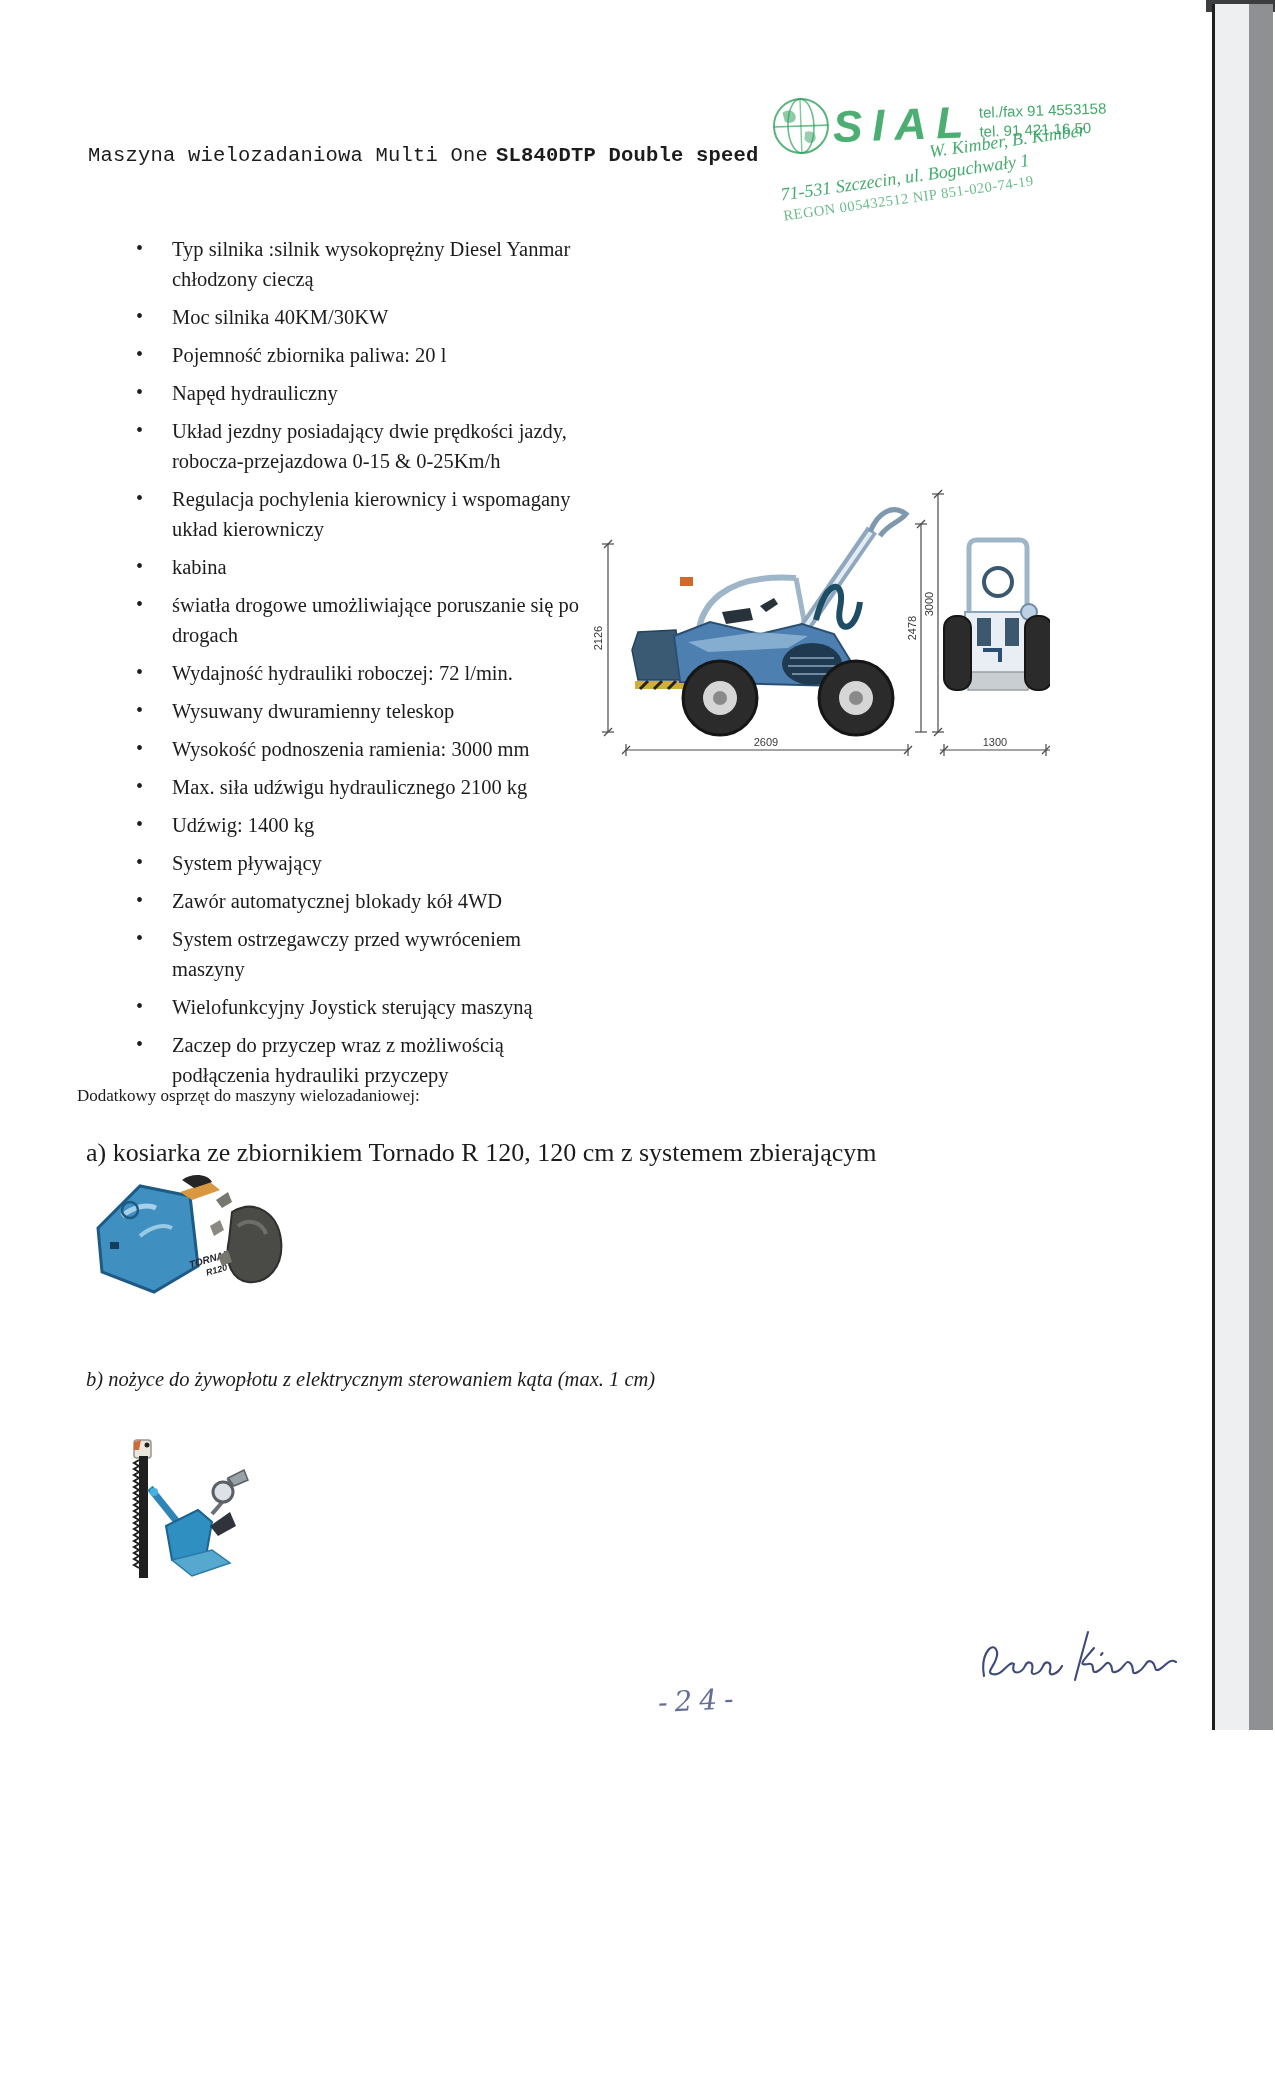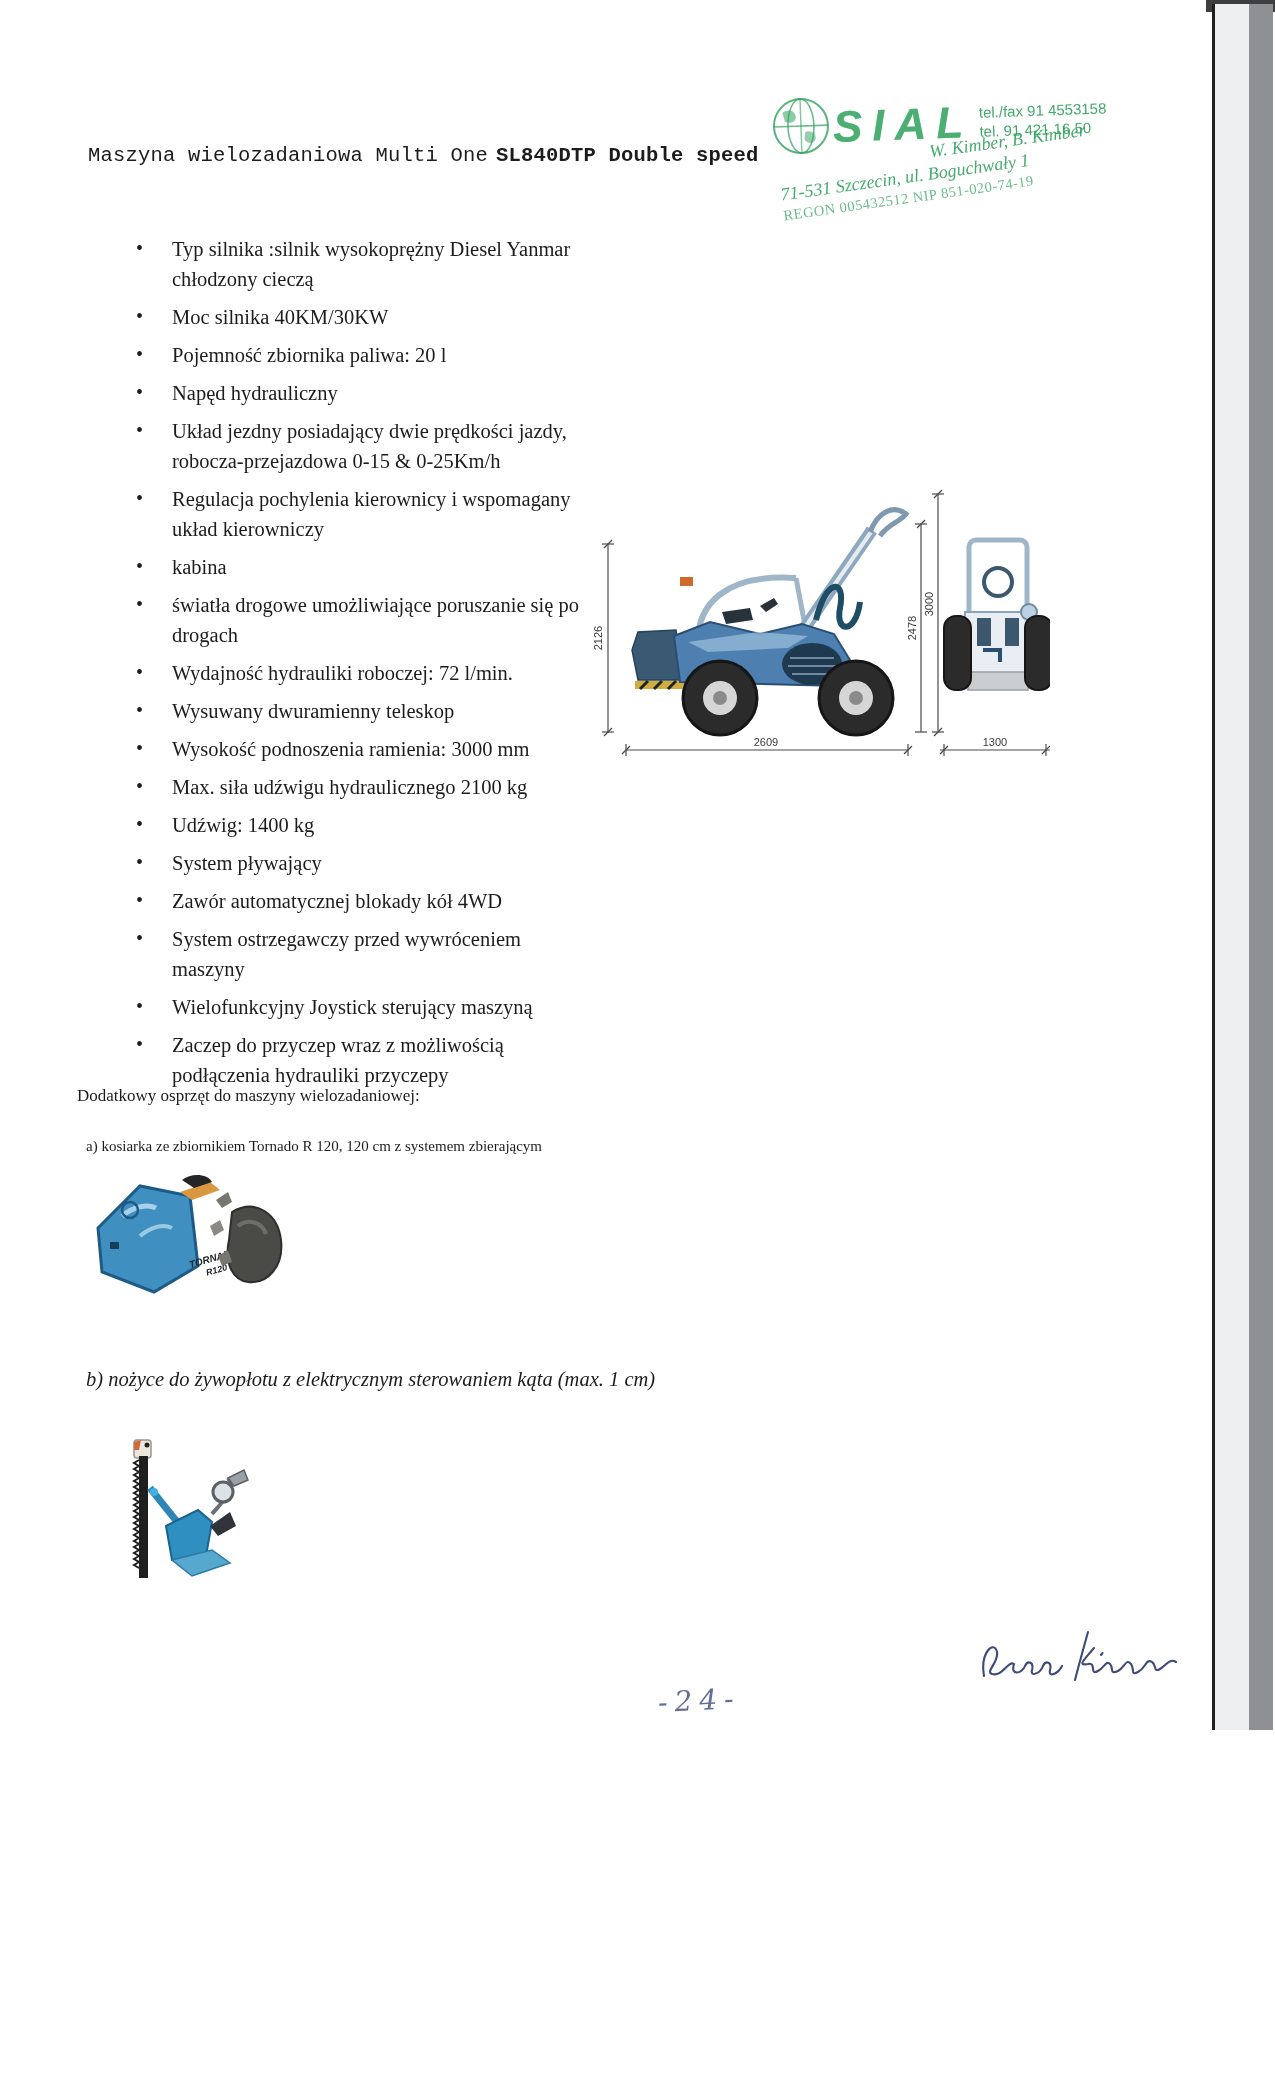--- a/index.html
+++ b/index.html
@@ -30,21 +30,21 @@
   .stamp-regon{font-size:14.5px;margin-top:2px;opacity:.8;letter-spacing:.5px;}
 
   
   .spec-list{left:118px;top:226px;width:472px;list-style:none;margin:0;padding:0;
     font-size:20.5px;line-height:30px;}
   .spec-list li{position:relative;padding-left:46px;margin:8px;}
   .spec-list li::before{content:"\2022";position:absolute;left:10px;top:-1px;font-size:20px;}
 
   
   .acc-heading{left:77px;top:1086px;font-size:17px;}
-  .acc-a{left:86px;top:1138px;font-size:15px;}
+  .acc-a{left:86px;top:1138px;font-size:26px;}
   .acc-b{left:86px;top:1368px;font-size:20.5px;font-style:italic;}
 
   
   .page-number{left:658px;top:1684px;font-size:28px;color:#4a5583;
     transform:rotate(-3deg);letter-spacing:7px;font-style:italic;
     font-family:"DejaVu Serif",serif;opacity:.85;}
 
   
   .edge-light{left:1212px;top:4px;width:34px;height:1726px;background:#edeff1;
     border-left:3px solid #1f1f1f;}

